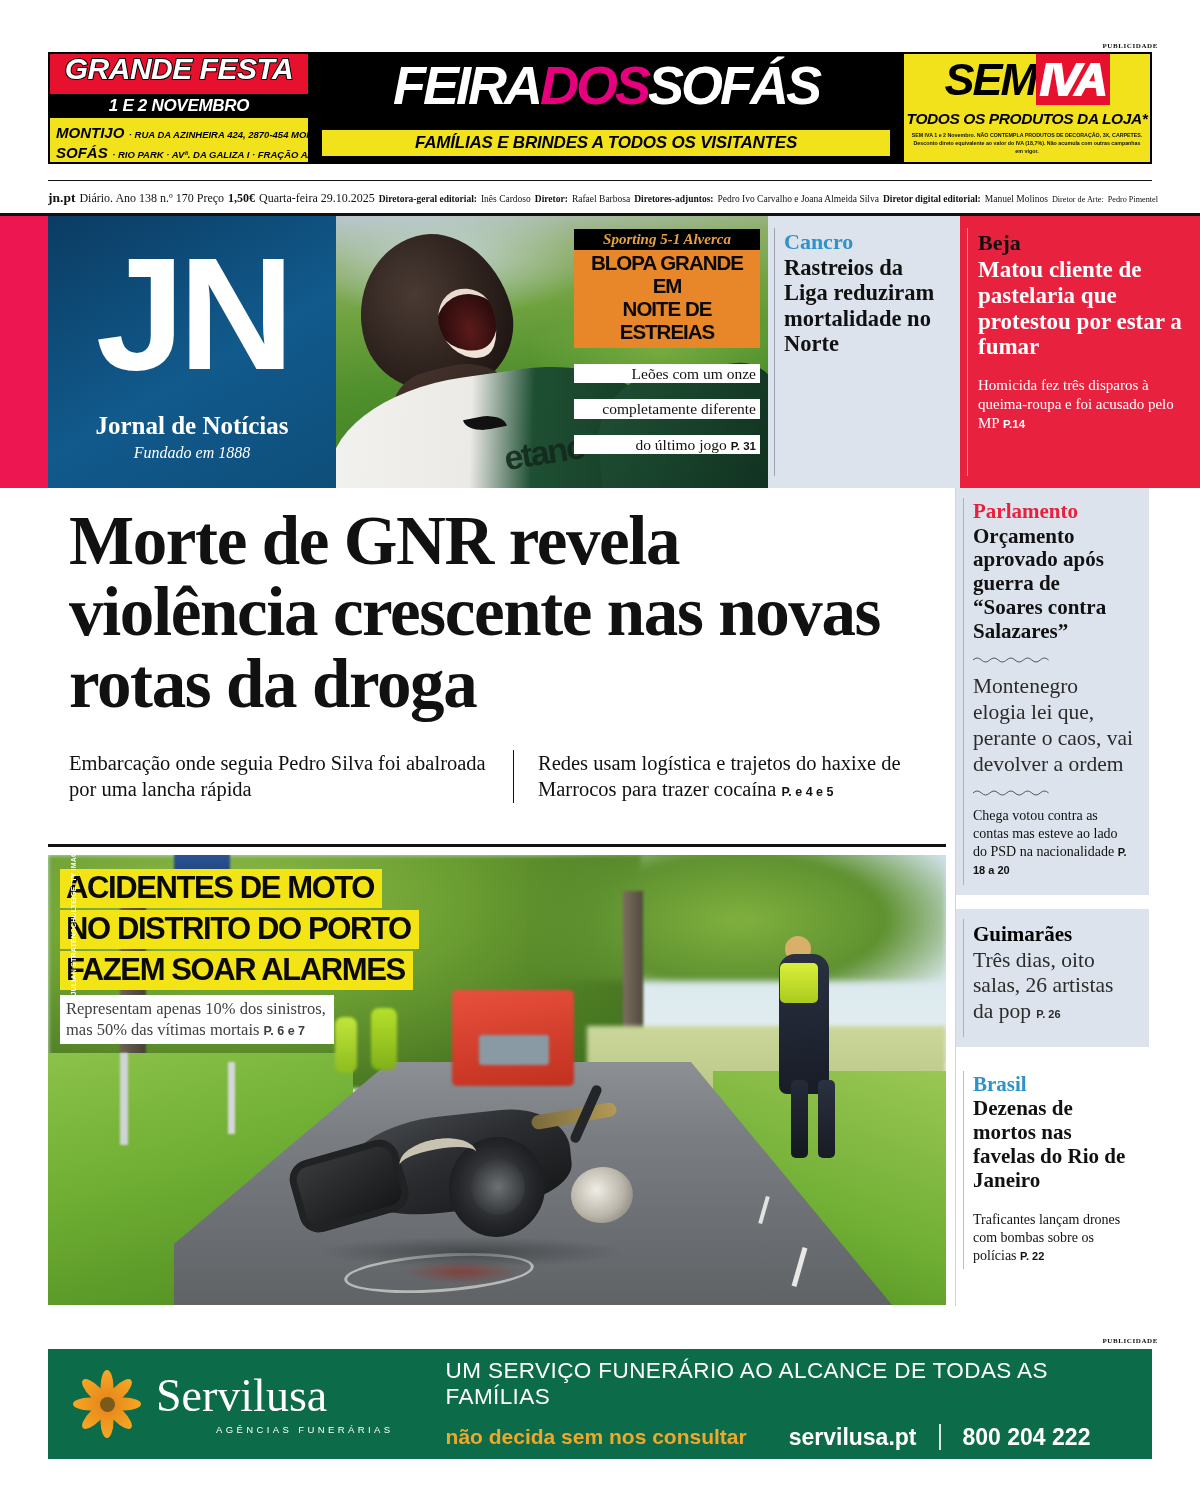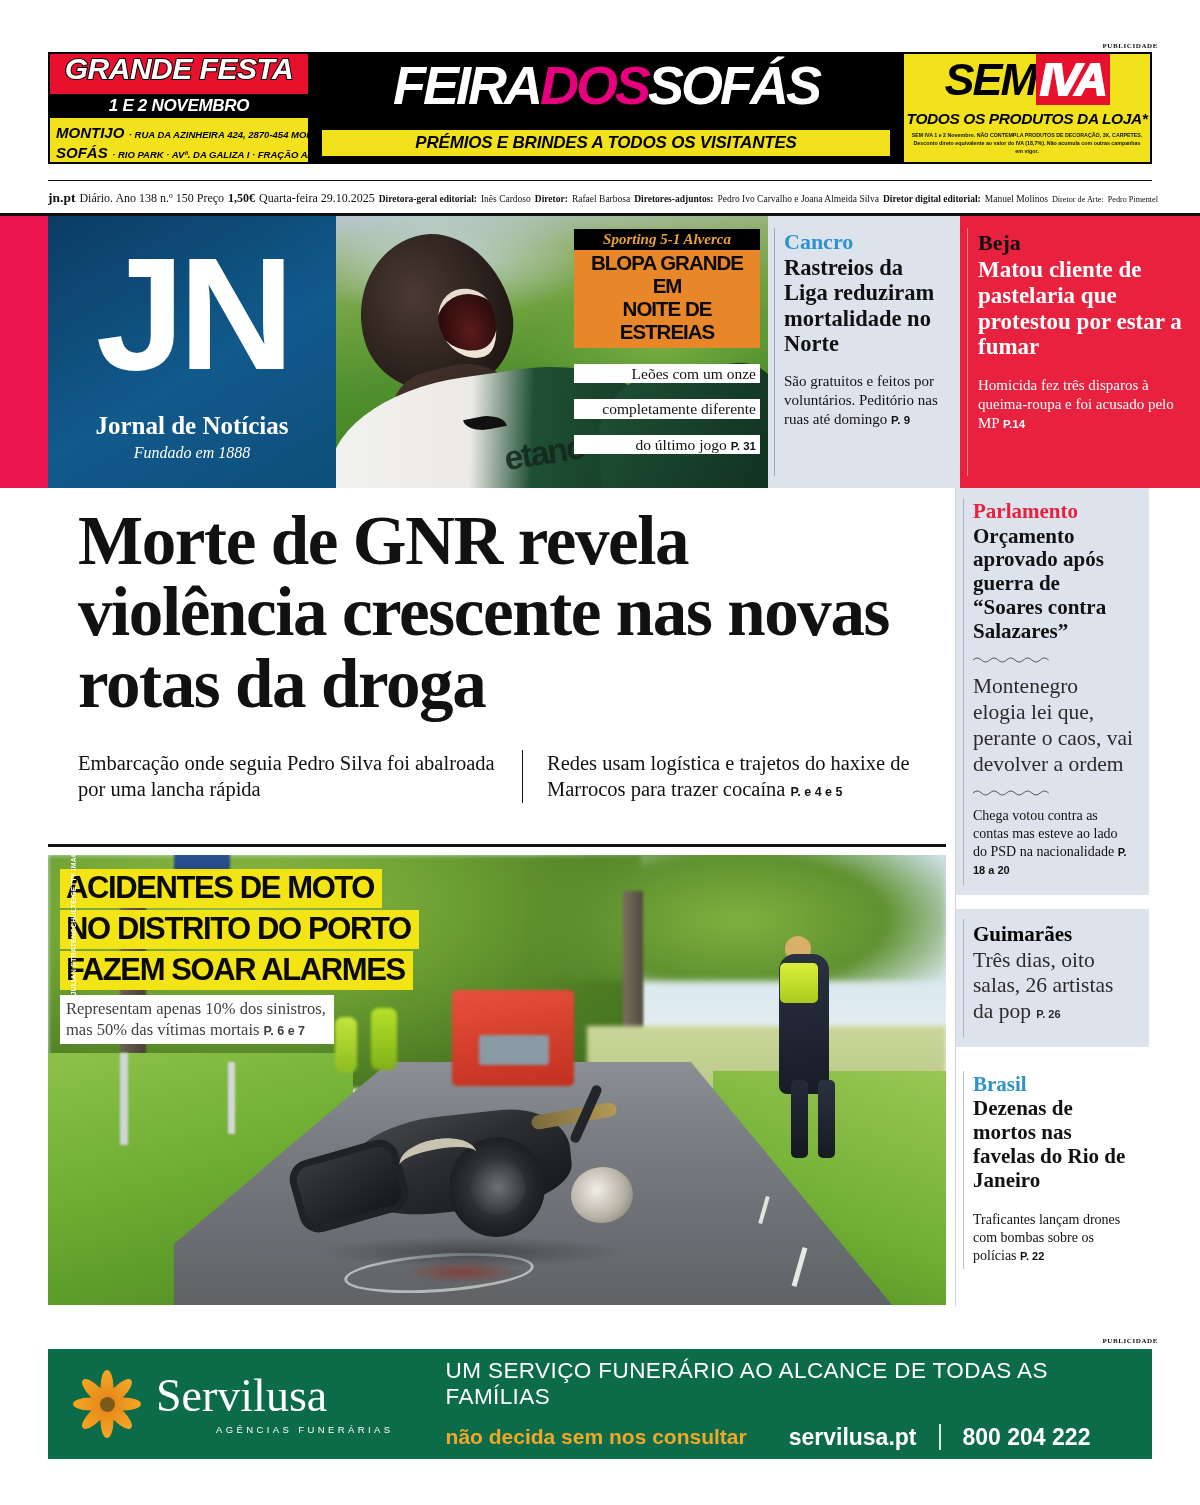--- a/index.html
+++ b/index.html
@@ -188,21 +188,21 @@
   .col-beja{ flex:1; background:#E8213F; padding:14px 16px 0 18px; position:relative; }
   .beja-kick{ font-family:"Liberation Serif",serif; font-weight:700; font-size:22px; color:#111;}
   .beja-head{ font-family:"Liberation Serif",serif; font-weight:700; font-size:23px;
     color:#fff; line-height:1.12; margin-top:1px;}
   .beja-sub{ font-family:"Liberation Serif",serif; font-size:15px; color:#fff;
     line-height:1.26; margin-top:16px;}
   .beja-sub .pg{ font-family:"Liberation Sans",sans-serif; font-weight:700; font-size:11.5px;}
   .beja-rule{ position:absolute; left:7px; top:12px; width:1px; bottom:12px; background:#f4889a;}
 
   
-  .mainstory{ position:absolute; left:16px; top:488px; width:955px; padding:18px 38px 0 62px; }
+  .mainstory{ position:absolute; left:7px; top:488px; width:955px; padding:18px 38px 0 62px; }
   .mainstory h1{
     font-family:"Liberation Serif",serif; font-weight:700; font-size:69px; line-height:1.035;
     color:#111; letter-spacing:-1.4px;
   }
   .deck{ display:flex; margin-top:30px; }
   .deck .dcol{ font-family:"Liberation Serif",serif; font-size:20.5px; line-height:1.28; color:#111;}
   .deck .d1{ width:444px; }
   .deck .d2{ flex:1; padding-left:24px; border-left:1px solid #111; }
   .deck .pg{ font-family:"Liberation Sans",sans-serif; font-weight:700; font-size:12.5px;}
   .hr-main{ position:absolute; left:48px; top:844px; width:898px; height:3px; background:#111; }
@@ -367,38 +367,38 @@
       </div>
       <div class="gf-line gf-l2">
         <span class="city">SOFÁS</span>
         <span class="addr">· RIO PARK · AVª. DA GALIZA I · FRAÇÃO A/B, 4950-852</span>
       </div>
     </div>
     <div class="ad-mid">
       <div class="feira">
         <span class="w">FEIRA</span><span class="p">DOS</span><span class="w">SOFÁS</span>
       </div>
-      <div class="premios">PRÉMIOS E BRINDES A TODOS OS VISITANTES</div>
+      <div class="premios">FAMÍLIAS E BRINDES A TODOS OS VISITANTES</div>
     </div>
     <div class="ad-right">
       <div class="semiva">
         <span>SEM</span><span class="iva">IVA</span>
       </div>
       <div class="todos">TODOS OS PRODUTOS DA LOJA*</div>
       <div class="fineprint">
         <div>SEM IVA 1 e 2 Novembro. NÃO CONTEMPLA PRODUTOS DE DECORAÇÃO, 3X, CARPETES.</div>
         <div>Desconto direto equivalente ao valor do IVA (18,7%). Não acumula com outras campanhas em vigor.</div>
       </div>
     </div>
   </div>
 
   <div class="mast-rule"></div>
   <div class="mastline">
     <span class="jnpt">jn.pt</span>
-    <span class="m-reg">Diário. Ano 138 n.º 150 Preço</span>
+    <span class="m-reg">Diário. Ano 138 n.º 170 Preço</span>
     <span class="m-bold">1,50€</span>
     <span class="m-reg">Quarta-feira 29.10.2025</span>
     <span class="m-smb">Diretora-geral editorial:</span>
     <span class="m-sm">Inês Cardoso</span>
     <span class="m-smb">Diretor:</span>
     <span class="m-sm">Rafael Barbosa</span>
     <span class="m-smb">Diretores-adjuntos:</span>
     <span class="m-sm">Pedro Ivo Carvalho e Joana Almeida Silva</span>
     <span class="m-smb">Diretor digital editorial:</span>
     <span class="m-sm">Manuel Molinos</span>
@@ -441,24 +441,20 @@
             <span class="pg">P. 31</span>
           </div>
         </div>
       </div>
     </div>
 
     <div class="col-cancro">
       <div class="cancro-rule"></div>
       <div class="cancro-kick">Cancro</div>
       <div class="cancro-head">Rastreios da Liga reduziram mortalidade no Norte</div>
-      <div class="cancro-sub">
-        <span>São gratuitos e feitos por voluntários. Peditório nas ruas até domingo</span>
-        <span class="pg">P. 9</span>
-      </div>
     </div>
 
     <div class="col-beja">
       <div class="beja-rule"></div>
       <div class="beja-kick">Beja</div>
       <div class="beja-head">Matou cliente de pastelaria que protestou por estar a fumar</div>
       <div class="beja-sub">
         <span>Homicida fez três disparos à queima-roupa e foi acusado pelo MP</span>
         <span class="pg">P.14</span>
       </div>

